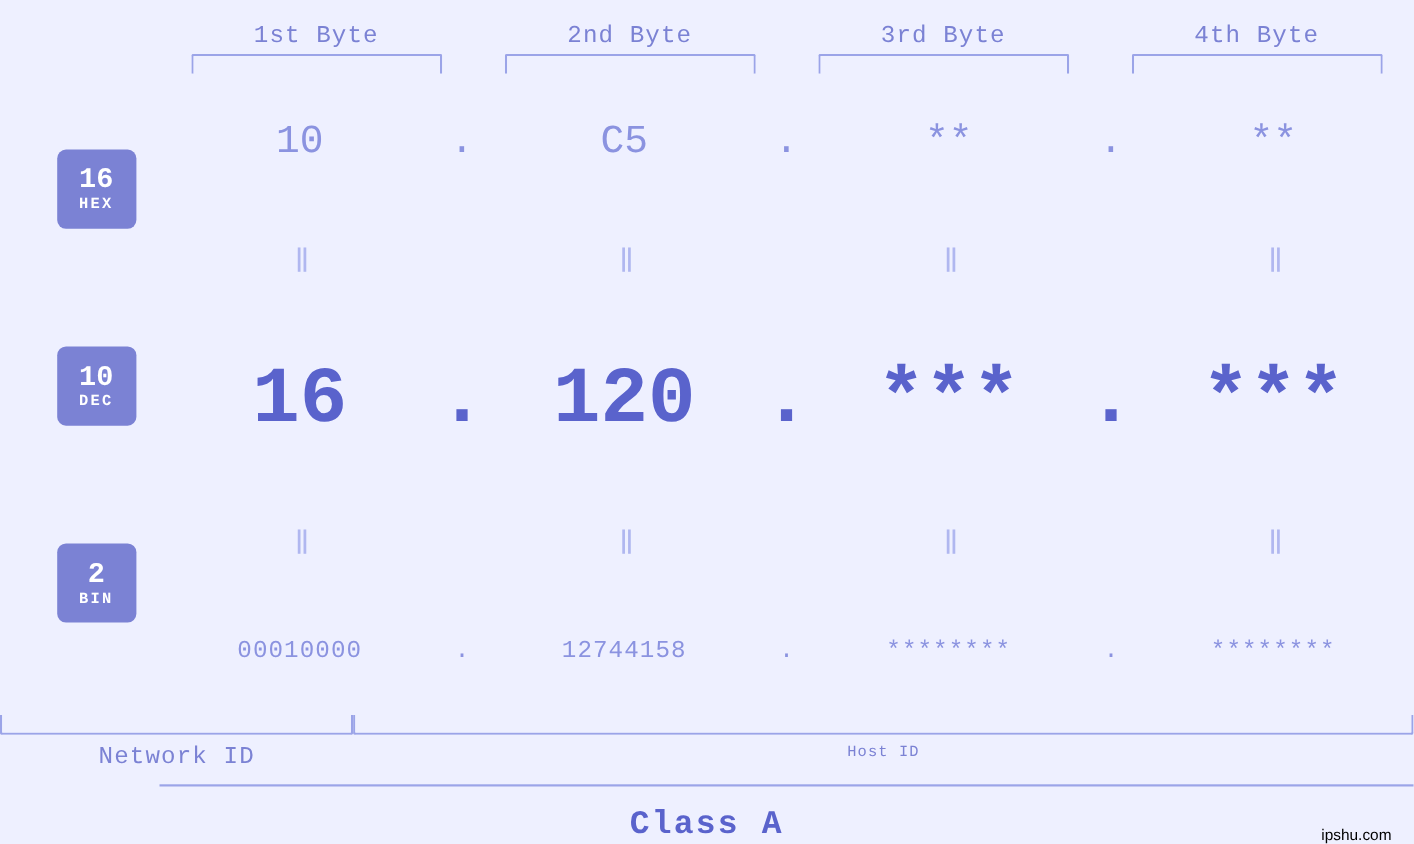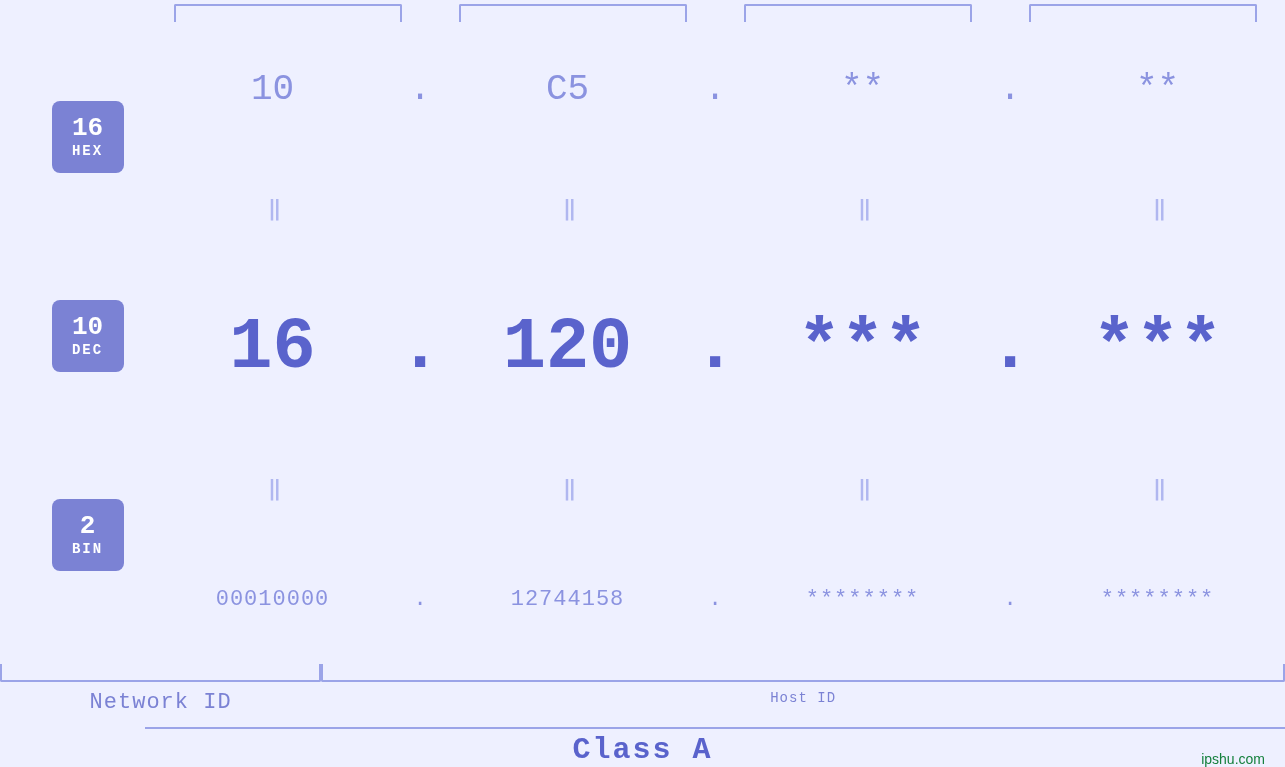--- a/index.html
+++ b/index.html
@@ -255,54 +255,60 @@
       margin-left: 145px;
       margin-top: 12px;
       height: 2px;
       background: #9ba4e8;
     }
 
     .class-label-row {
       width: 100%;
       display: flex;
       justify-content: center;
-      margin-top: 4px;
+      margin-top: 18px;
       position: relative;
     }
 
     .class-label {
       font-size: 30px;
       color: #5a63cc;
       font-family: 'Courier New', Courier, monospace;
       letter-spacing: 2px;
       font-weight: bold;
     }
 
     .watermark {
       position: absolute;
       right: 20px;
       bottom: 0;
       font-size: 14px;
-      color: #15803d;
+      color: #000000;
       font-family: Arial, sans-serif;
     }
 
     .masked {
       color: #8b93e0;
     }
 
     .dec-masked {
       color: #5a63cc;
     }
   </style>
 </head>
 <body>
 
 <div class="main-container">
 
+  <div class="byte-headers">
+    <div class="byte-header">1st Byte</div>
+    <div class="byte-header">2nd Byte</div>
+    <div class="byte-header">3rd Byte</div>
+    <div class="byte-header">4th Byte</div>
+  </div>
 
   <div class="bracket-row">
     <div class="bracket-cell">
         <div class="bracket"></div>
       </div>
     <div class="bracket-cell">
         <div class="bracket"></div>
       </div>
     <div class="bracket-cell">
         <div class="bracket"></div>

